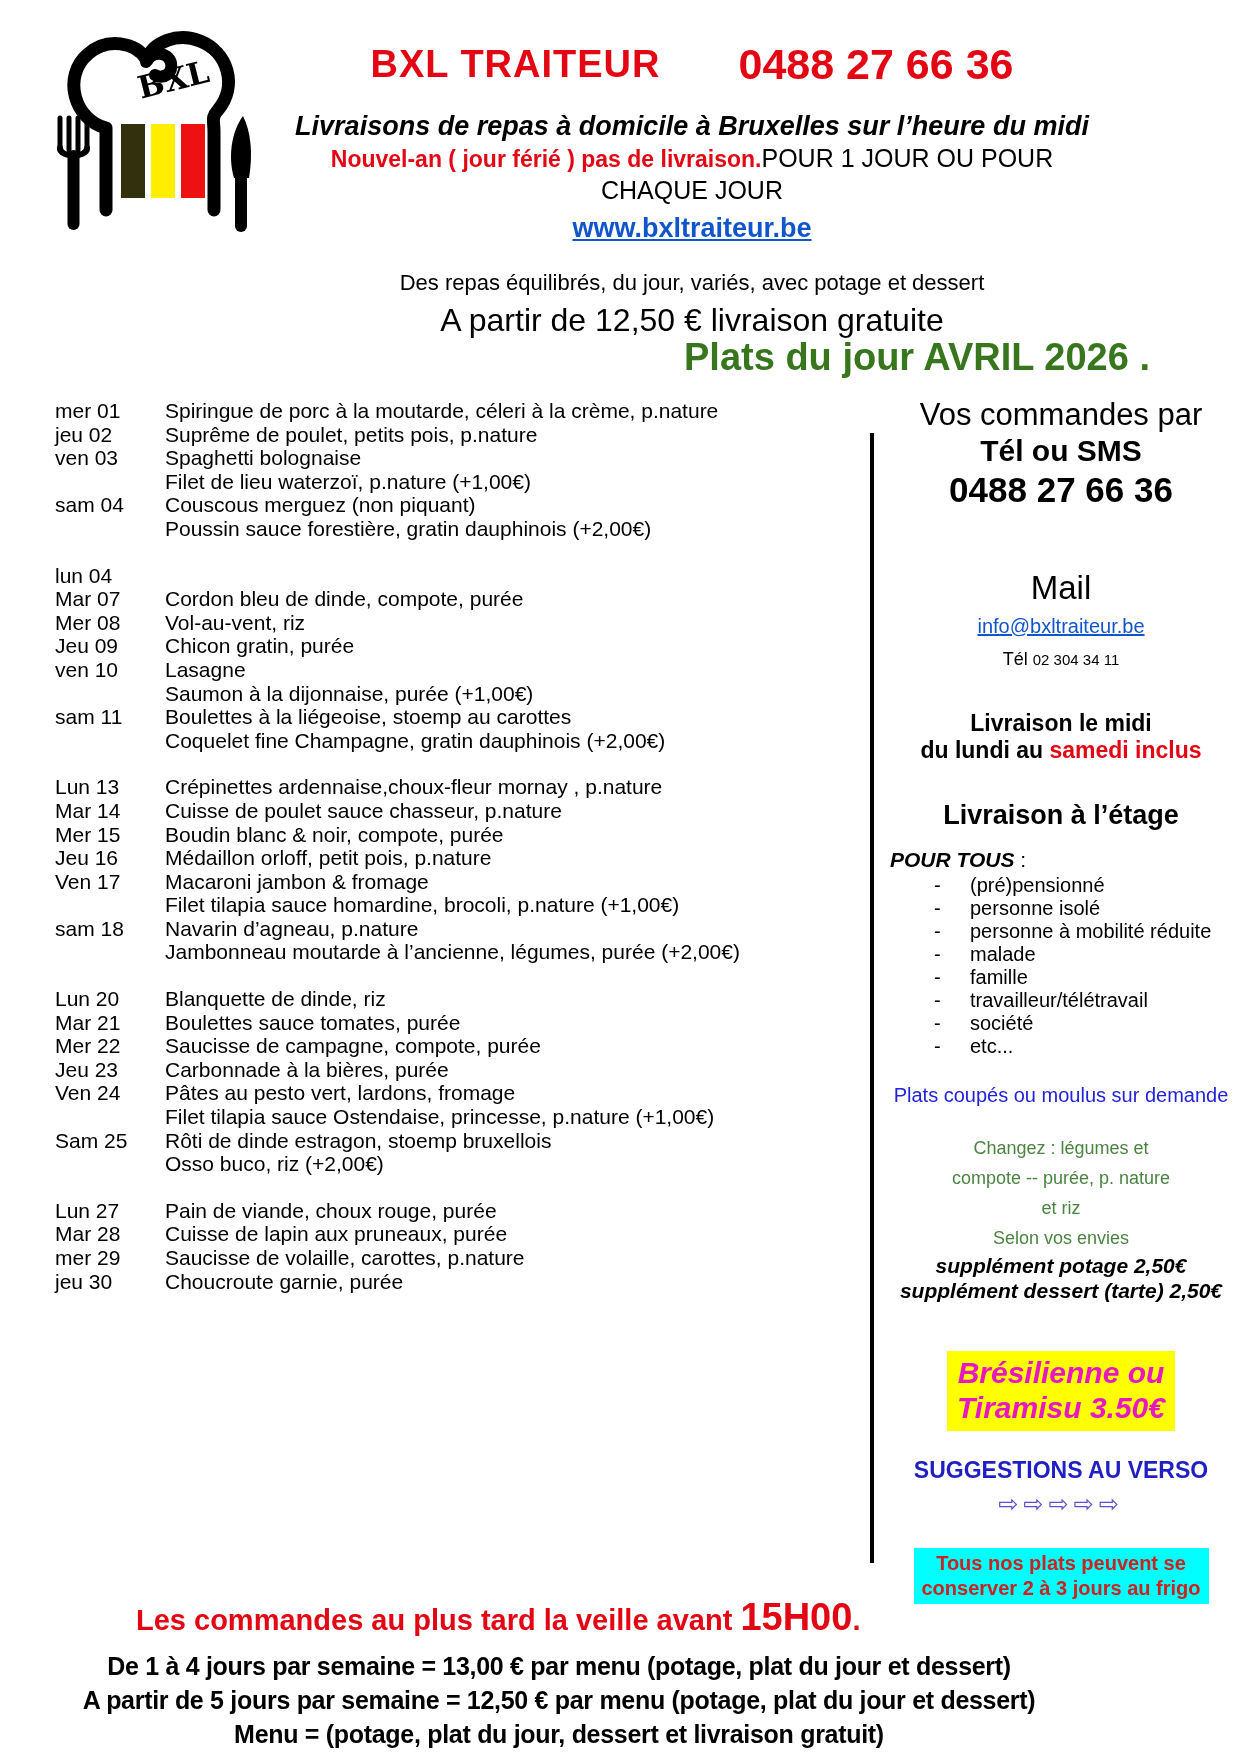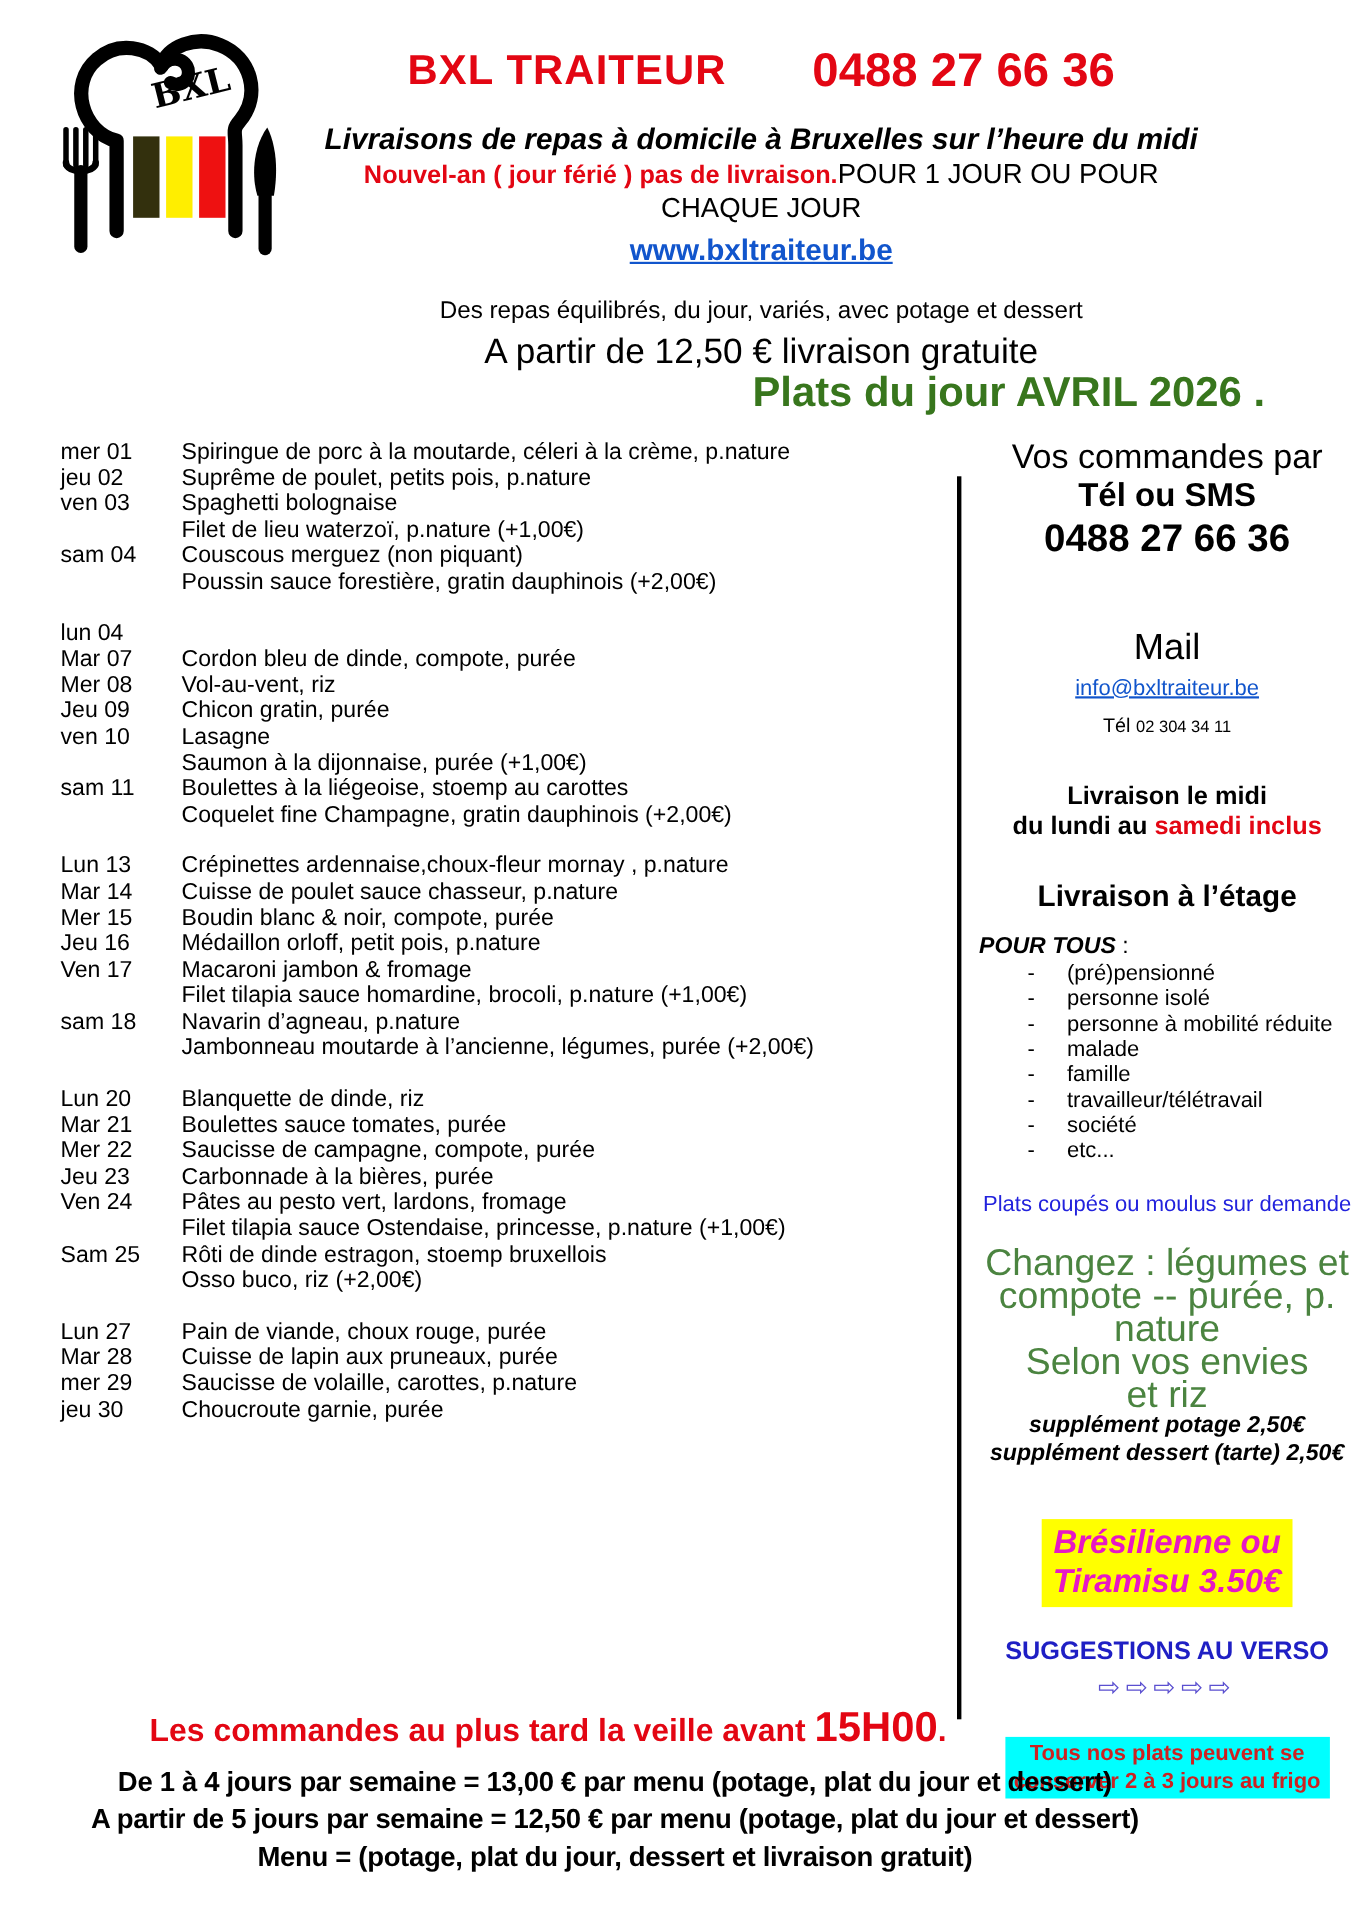--- a/index.html
+++ b/index.html
@@ -60,30 +60,30 @@
   .sb-deliv1{margin-top:40px;font-weight:bold;font-size:23px;line-height:27px;}
   .sb-deliv2{font-weight:bold;font-size:23px;line-height:27px;}
   .sb-deliv2 .red{color:var(--red);}
   .sb-floor{margin-top:36px;font-weight:bold;font-size:27px;}
   .sb-pourtous{margin-top:17px;text-align:left;padding-left:8px;font-size:21px;}
   .sb-pourtous .pt{font-weight:bold;font-style:italic;}
   .sb-audience{margin-top:2px;text-align:left;font-size:20px;}
   .aud-row{display:flex;padding-left:52px;line-height:23px;}
   .dash{width:36px;flex-shrink:0;}
   .sb-cut{margin-top:26px;color:var(--vivid-blue);font-size:20px;}
-  .sb-change{margin-top:26px;color:var(--green-soft);font-size:34px;line-height:30px;}
+  .sb-change{margin-top:26px;color:var(--green-soft);font-size:18px;line-height:30px;}
   .sb-supp{font-weight:bold;font-style:italic;font-size:21px;line-height:25px;}
   .sb-promo{display:inline-block;margin-top:30px;background:var(--yellow);padding:4px 10px 6px;
     color:var(--magenta);font-weight:bold;font-style:italic;font-size:30px;line-height:35px;}
   .sb-sugg{margin-top:26px;color:var(--sugg-blue);font-weight:bold;font-size:23px;}
   .sb-arrows{margin-top:6px;color:var(--arrow-blue);font-size:24px;letter-spacing:5px;}
   .sb-keep{display:inline-block;margin-top:12px;background:var(--cyan);padding:3px 8px;
     color:var(--keep-red);font-weight:bold;font-size:20px;line-height:25px;}
   
-  .footer{position:absolute;left:0;top:1550px;width:1118px;}
+  .footer{position:absolute;left:0;top:1596px;width:1118px;}
   .deadline{padding-left:136px;color:var(--red);font-weight:bold;font-size:29px;}
   .deadline-time{font-size:38px;}
   .price-lines{margin-top:10px;}
   .price-line{text-align:center;font-weight:bold;font-size:25px;line-height:34px;letter-spacing:-0.3px;}
 </style>
 </head>
 <body>
 
 <div class="page">
 
@@ -356,22 +356,22 @@
         </div>
         <div class="aud-row">
           <span class="dash">-</span>
           <span class="aud-text">etc...</span>
         </div>
       </div>
     <div class="sb-cut">Plats coupés ou moulus sur demande</div>
     <div class="sb-change">
         <div>Changez : légumes et</div>
         <div>compote --  purée, p. nature</div>
+        <div>et riz</div>
         <div>Selon vos envies</div>
-        <div>et riz</div>
       </div>
     <div class="sb-supp">supplément potage 2,50€</div>
     <div class="sb-supp">supplément dessert (tarte) 2,50€</div>
     <br>
     <div class="sb-promo">
       <div>Brésilienne ou</div>
       <div>Tiramisu 3.50€</div>
     </div>
     <div class="sb-sugg">SUGGESTIONS AU VERSO</div>
     <div class="sb-arrows">⇨⇨⇨⇨⇨</div>

